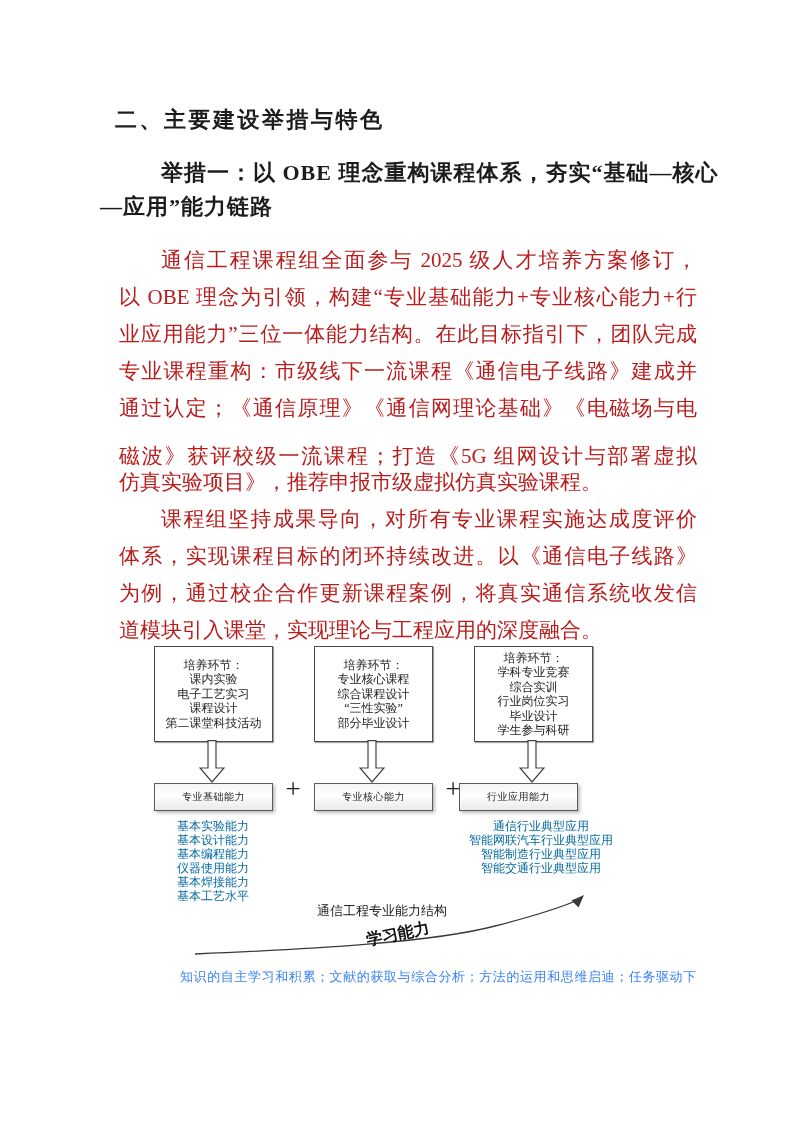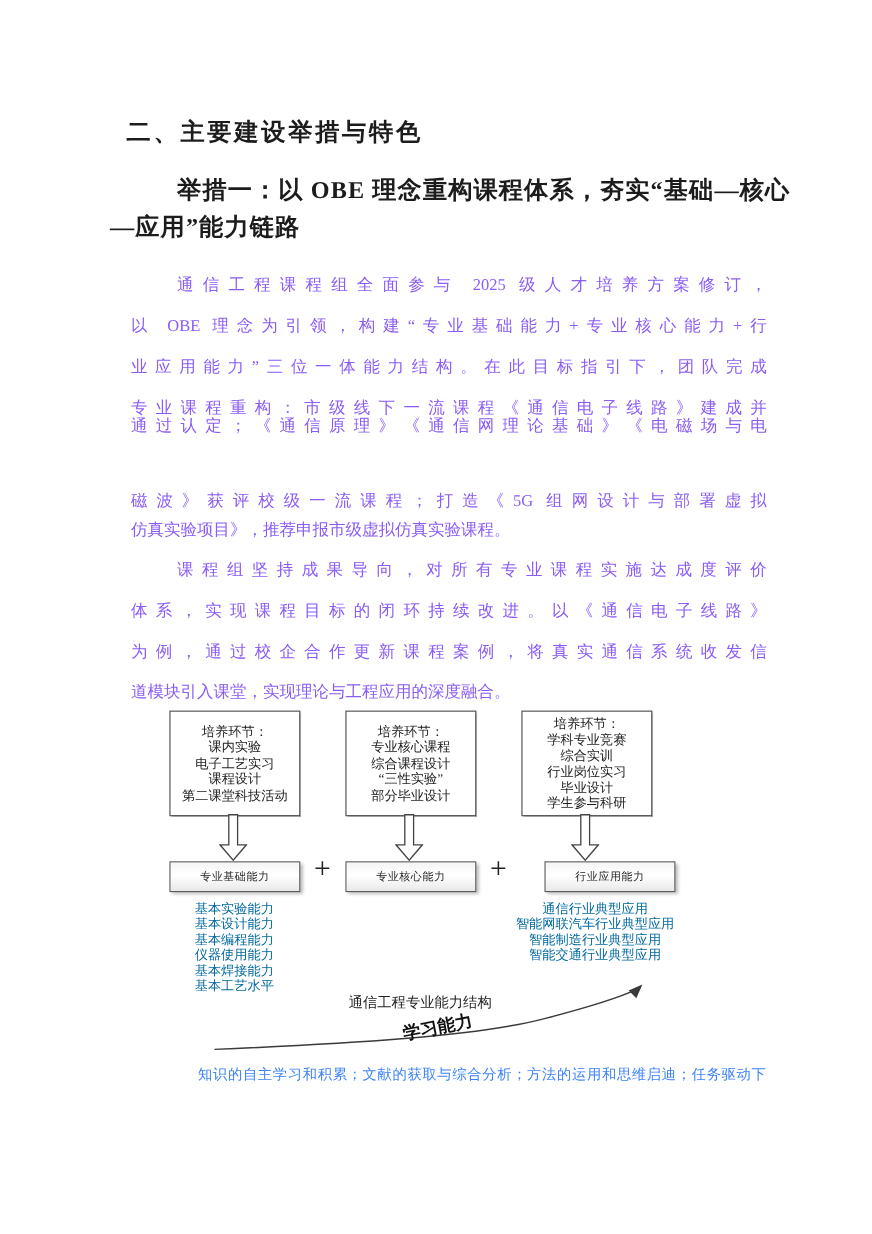--- a/index.html
+++ b/index.html
@@ -6,22 +6,22 @@
   #page{
     position:relative;width:793px;height:1122px;margin:0 auto;background:#ffffff;
     font-family:Liberation Serif, serif;color:#1c1c1c;overflow:hidden;
   }
   .abs{position:absolute;}
   
   #h1{left:115px;top:105px;font-size:22px;font-weight:bold;letter-spacing:2.5px;white-space:nowrap;}
   #h2l1{left:161px;top:158px;font-size:22px;font-weight:bold;letter-spacing:1px;white-space:nowrap;}
   #h2l2{left:100px;top:192px;font-size:22px;font-weight:bold;letter-spacing:1px;white-space:nowrap;}
   
-  .bl{position:absolute;left:119px;width:578px;font-size:15px;line-height:28px;
-      text-align:justify;text-align-last:justify;text-justify:inter-character;color:#8b5cf6;}
+  .bl{position:absolute;left:119px;width:578px;font-size:21px;line-height:28px;
+      text-align:justify;text-align-last:justify;text-justify:inter-character;color:#b91c1c;}
   .bl.indent{padding-left:42px;width:536px;}
   .bl.endline{text-align-last:left;}
   
   .stagebox{position:absolute;top:646px;height:94px;width:117px;background:#fff;
     border:1px solid #4a4a4a;box-shadow:1px 1px 1px rgba(0,0,0,.35);
     display:flex;flex-direction:column;justify-content:center;align-items:center;
     font-size:12px;line-height:14.5px;text-align:center;}
   .downarrow{position:absolute;top:740px;width:26px;height:43px;}
   .abilitybox{position:absolute;top:783px;height:26px;width:117px;
     background:linear-gradient(180deg,#f4f4f4 0%,#ffffff 45%,#e9e9e9 100%);
@@ -45,21 +45,21 @@
 <div id="page">
 
   <div id="h1" class="abs">二、主要建设举措与特色</div>
   <div id="h2l1" class="abs">举措一：以 OBE 理念重构课程体系，夯实“基础—核心</div>
   <div id="h2l2" class="abs">—应用”能力链路</div>
 
   <div class="bl indent" style="top:246px">通信工程课程组全面参与 2025 级人才培养方案修订，</div>
   <div class="bl" style="top:283px">以 OBE 理念为引领，构建“专业基础能力+专业核心能力+行</div>
   <div class="bl" style="top:320px">业应用能力”三位一体能力结构。在此目标指引下，团队完成</div>
   <div class="bl" style="top:357px">专业课程重构：市级线下一流课程《通信电子线路》建成并</div>
-  <div class="bl" style="top:374px">通过认定；《通信原理》《通信网理论基础》《电磁场与电</div>
+  <div class="bl" style="top:394px">通过认定；《通信原理》《通信网理论基础》《电磁场与电</div>
   <div class="bl" style="top:442px">磁波》获评校级一流课程；打造《5G 组网设计与部署虚拟</div>
   <div class="bl endline" style="top:468px">仿真实验项目》，推荐申报市级虚拟仿真实验课程。</div>
 
   <div class="bl indent" style="top:505px">课程组坚持成果导向，对所有专业课程实施达成度评价</div>
   <div class="bl" style="top:542px">体系，实现课程目标的闭环持续改进。以《通信电子线路》</div>
   <div class="bl" style="top:579px">为例，通过校企合作更新课程案例，将真实通信系统收发信</div>
   <div class="bl endline" style="top:616px">道模块引入课堂，实现理论与工程应用的深度融合。</div>
 
   <div class="stagebox" style="left:154px">
     <div>培养环节：</div>
@@ -91,21 +91,21 @@
     <polygon points="9,0.7 17,0.7 17,28 25,28 13,42 1,28 9,28" fill="#ffffff" stroke="#444" stroke-width="1.2"></polygon>
   </svg>
   <svg class="downarrow" style="left:519px" viewBox="0 0 26 43">
     <polygon points="9,0.7 17,0.7 17,28 25,28 13,42 1,28 9,28" fill="#ffffff" stroke="#444" stroke-width="1.2"></polygon>
   </svg>
 
   <div class="abilitybox" style="left:154px">专业基础能力</div>
   <div class="plus" style="left:278px">+</div>
   <div class="abilitybox" style="left:314px">专业核心能力</div>
   <div class="plus" style="left:438px">+</div>
-  <div class="abilitybox" style="left:495px">行业应用能力</div>
+  <div class="abilitybox" style="left:459px">行业应用能力</div>
 
   <div id="out1" class="outcomes">
     <div>基本实验能力</div>
     <div>基本设计能力</div>
     <div>基本编程能力</div>
     <div>仪器使用能力</div>
     <div>基本焊接能力</div>
     <div>基本工艺水平</div>
   </div>
   <div id="out3" class="outcomes">

